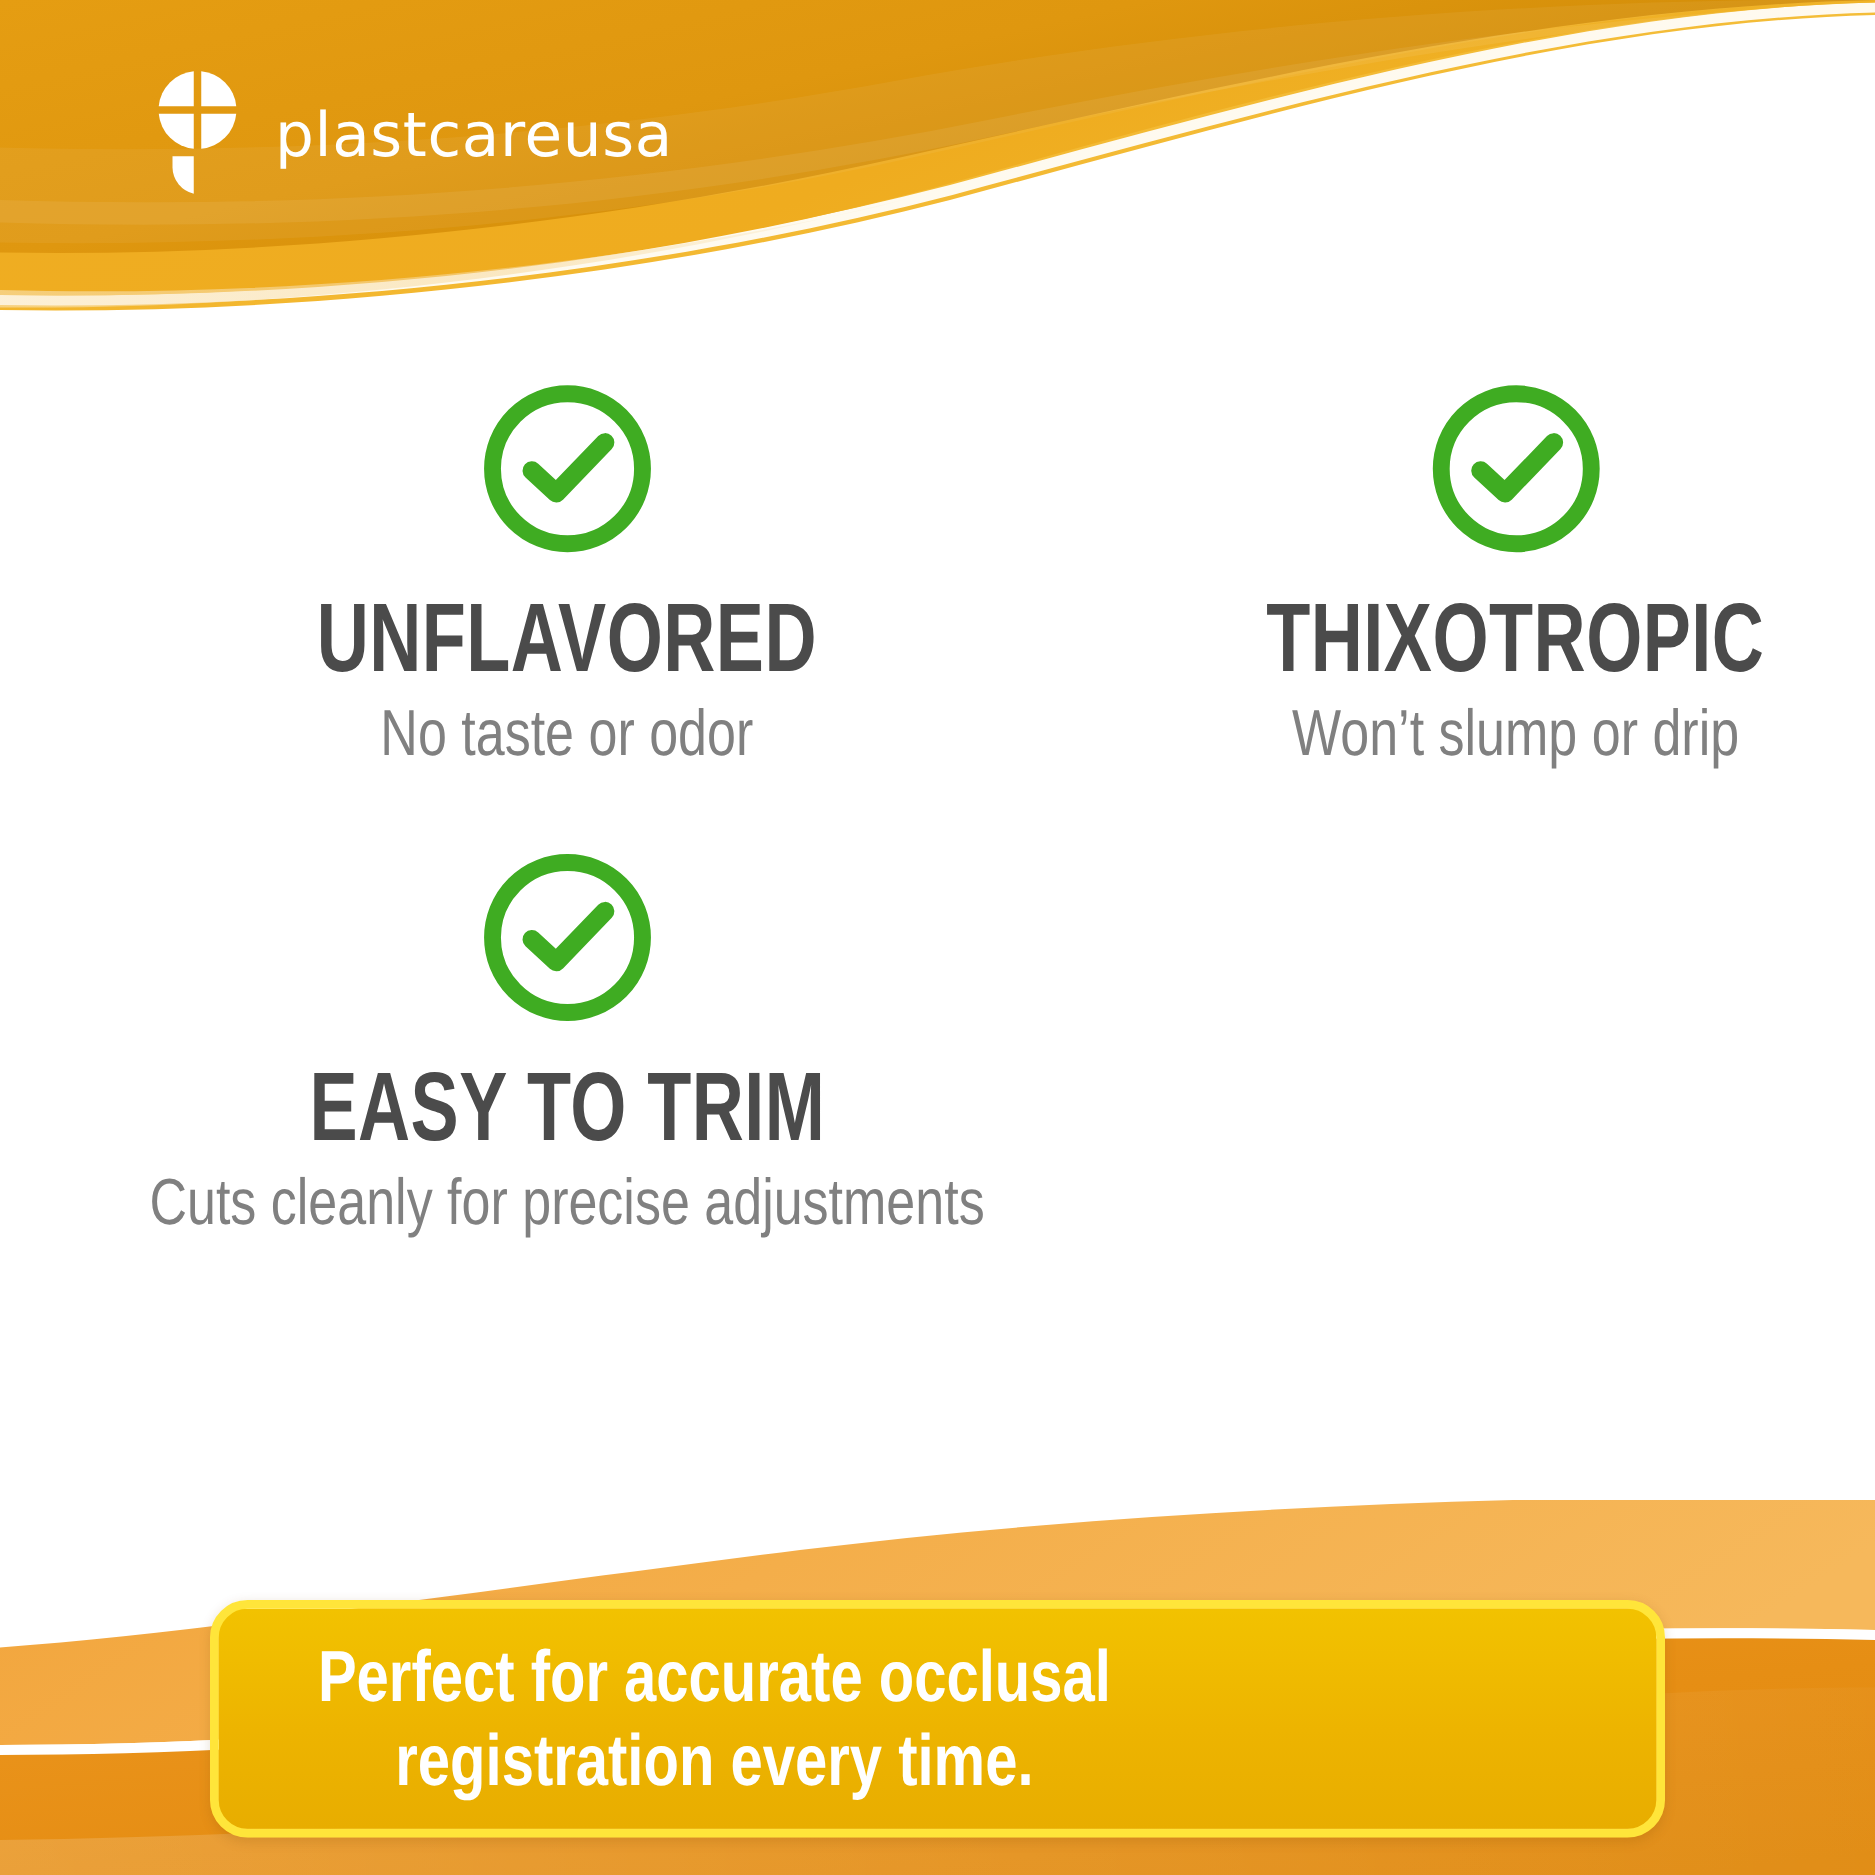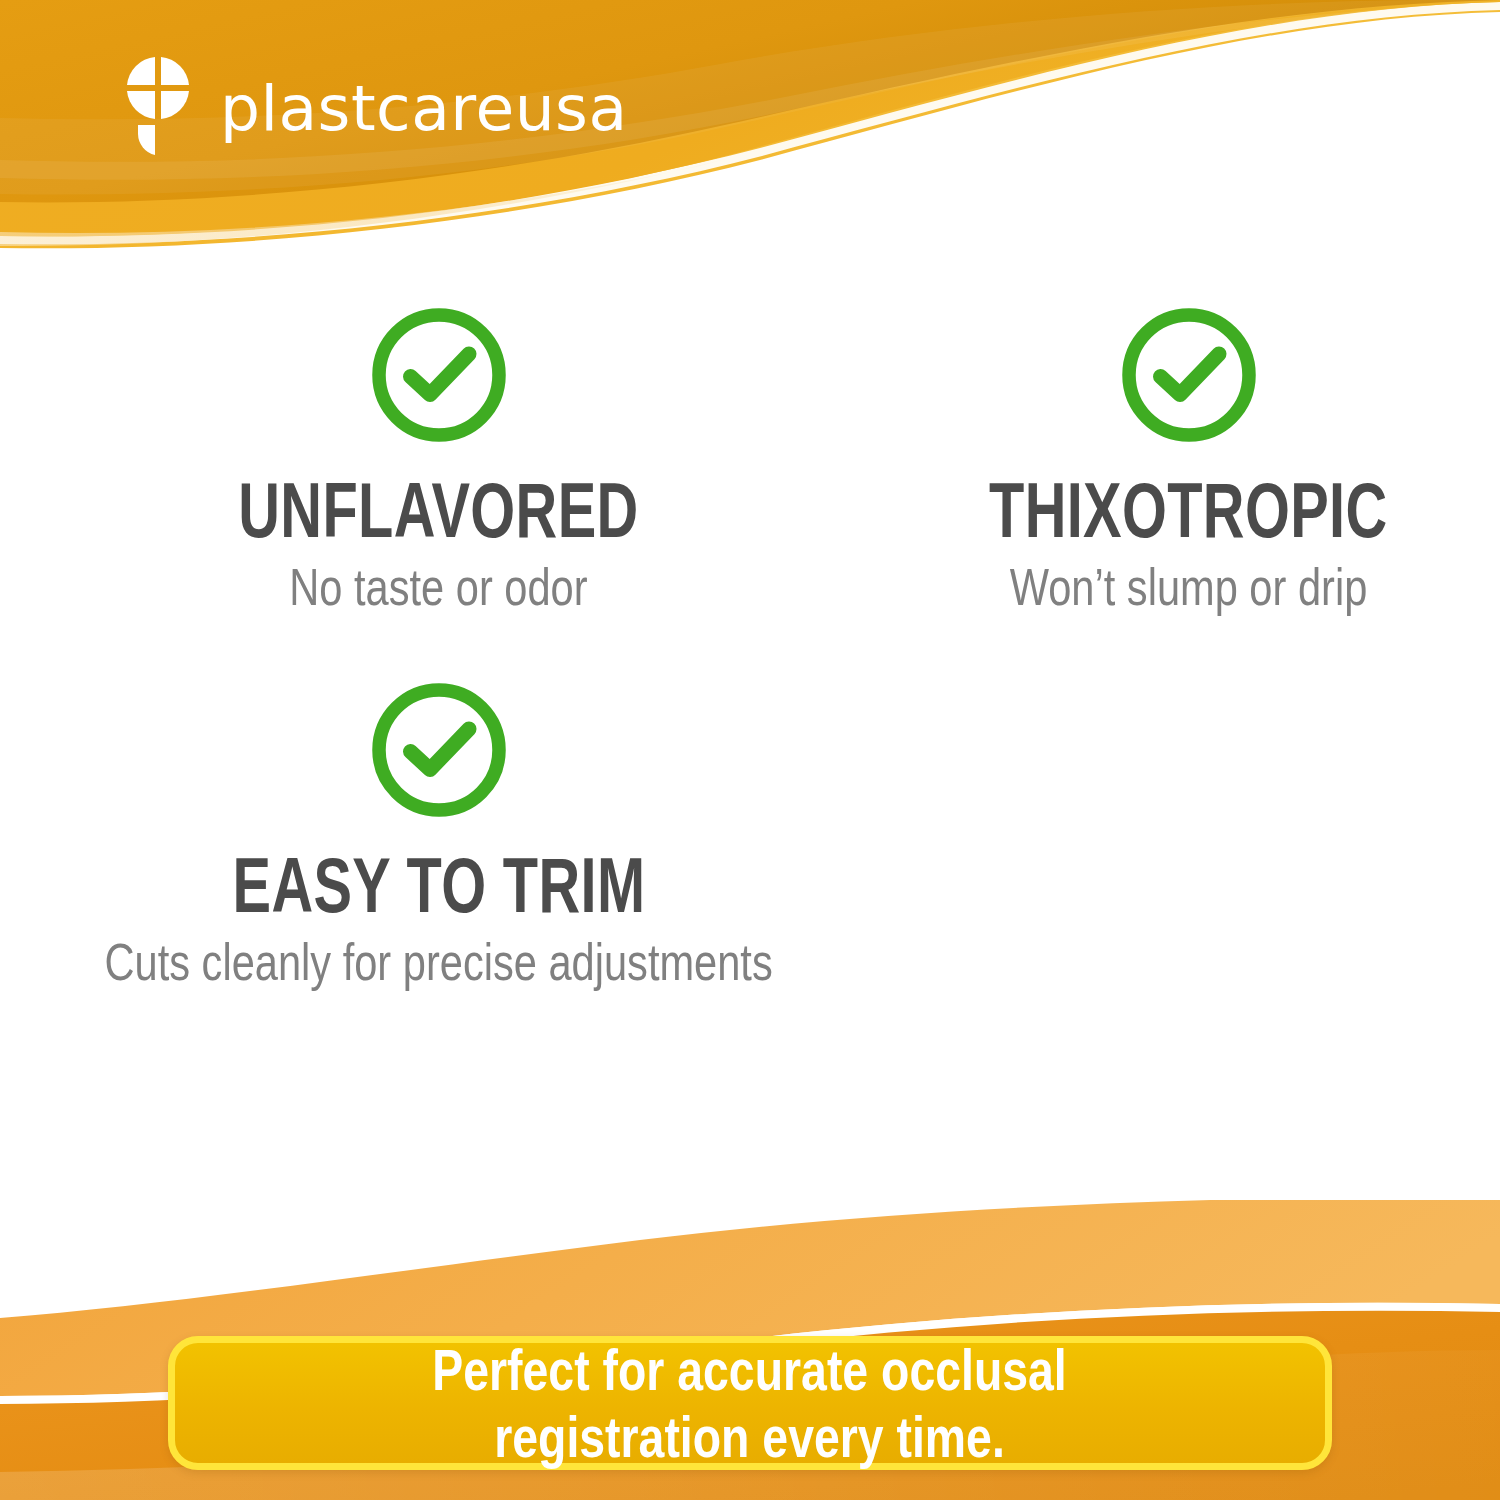--- a/index.html
+++ b/index.html
@@ -34,21 +34,21 @@
     top:52px;
     left:122px;
     display:flex;
     align-items:center;
     gap:26px;
     z-index:5;
   }
   .logo-mark { width:72px; height:108px; display:block; }
   .wordmark {
     color:#ffffff;
-    font-size:63px;
+    font-size:49px;
     letter-spacing:0.5px;
     font-weight:400;
     line-height:1;
     font-family:"DejaVu Sans", sans-serif;
     white-space:nowrap;
     transform:translateY(2px);
   }
 
   
   .grid {
@@ -58,21 +58,21 @@
     width:1500px;
     display:grid;
     grid-template-columns:1fr 1fr;
     row-gap:58px;
   }
   .card {
     display:flex;
     flex-direction:column;
     align-items:center;
     text-align:center;
-    padding:0 21px;
+    padding:0 36px;
   }
   .check-icon { width:150px; height:150px; display:block; }
   .card-title {
     margin-top:22px;
     color:#4b4b4b;
     font-size:78px;
     font-weight:bold;
     line-height:0.98;
     letter-spacing:0.5px;
     transform:scaleX(0.74);
@@ -102,27 +102,26 @@
     overflow:hidden;
   }
   .footer-svg { position:absolute; bottom:0; left:0; }
 
   
   .banner {
     position:absolute;
     left:168px;
     bottom:30px;
     width:1164px;
-    height:134px;
+    height:190px;
     background:linear-gradient(180deg,#F2C200 0%,#EDB400 55%,#E8AD00 100%);
     border:7px solid #FFE53A;
     border-radius:30px;
     display:flex;
     align-items:center;
-    justify-content:center;
     z-index:9;
     box-shadow:0 3px 9px rgba(120,70,0,0.18);
   }
   .banner-text {
     color:#ffffff;
     font-size:58px;
     font-weight:bold;
     line-height:1.16;
     text-align:center;
     transform:scaleX(0.80);

